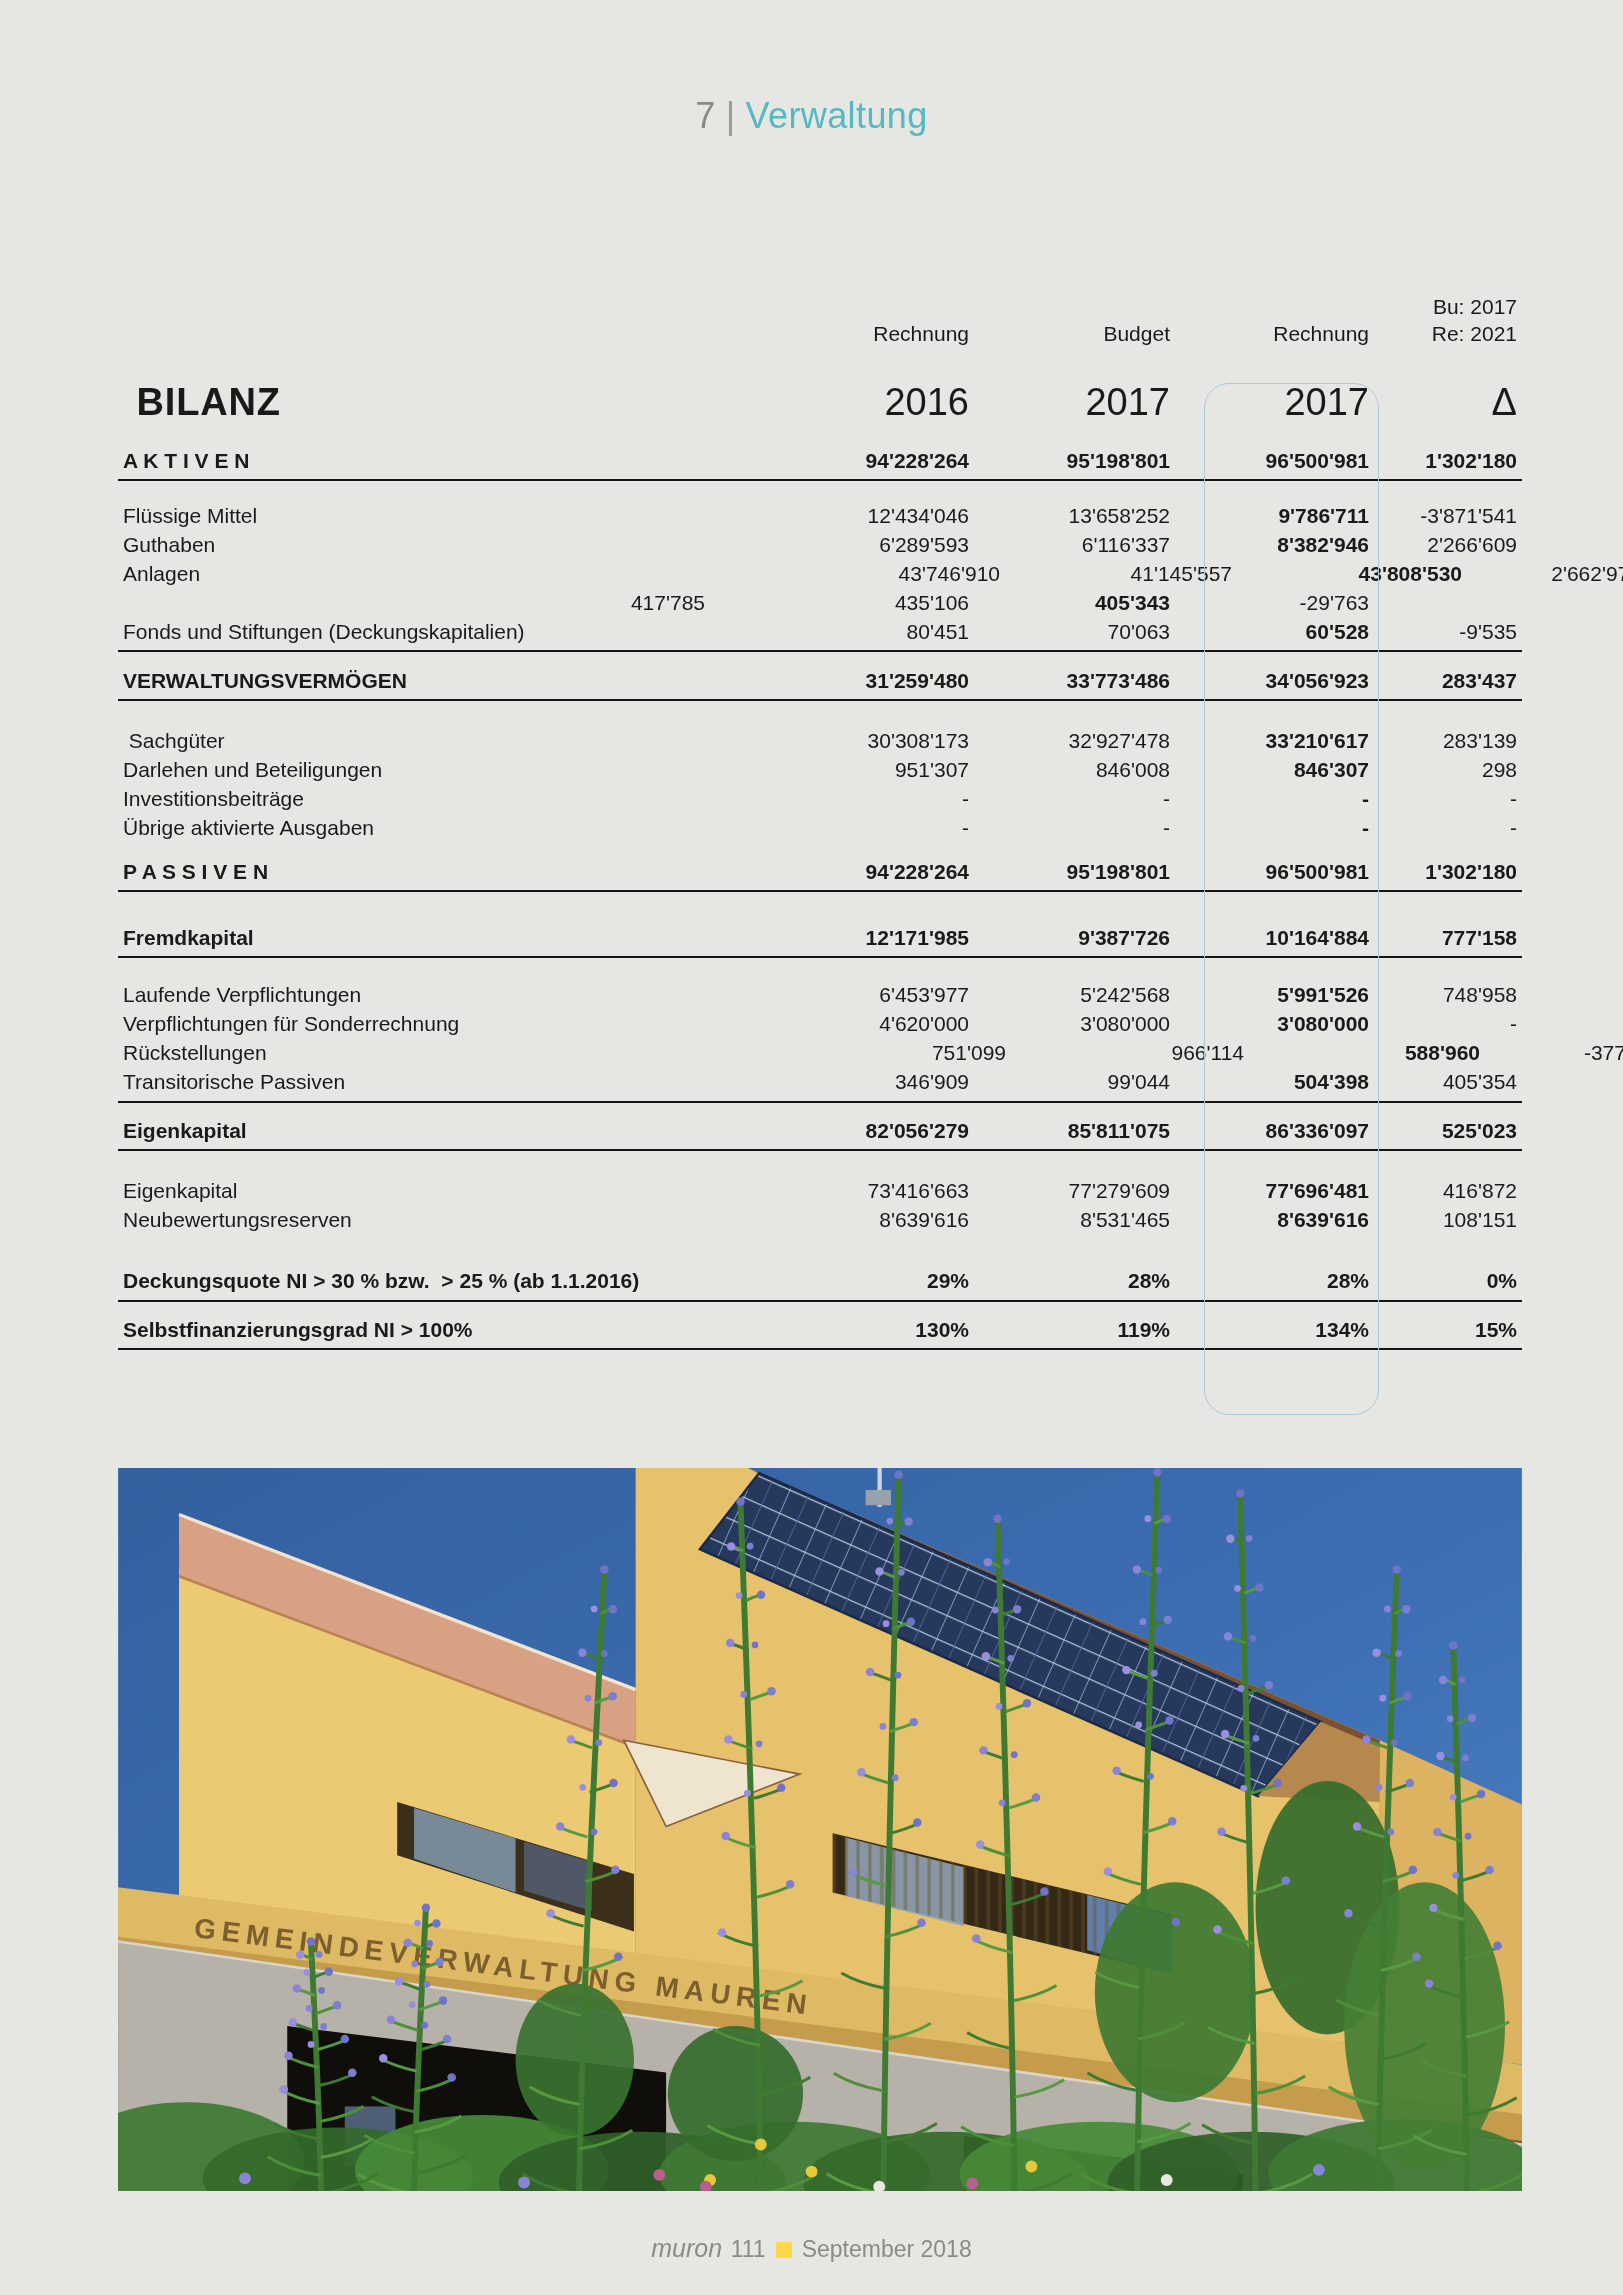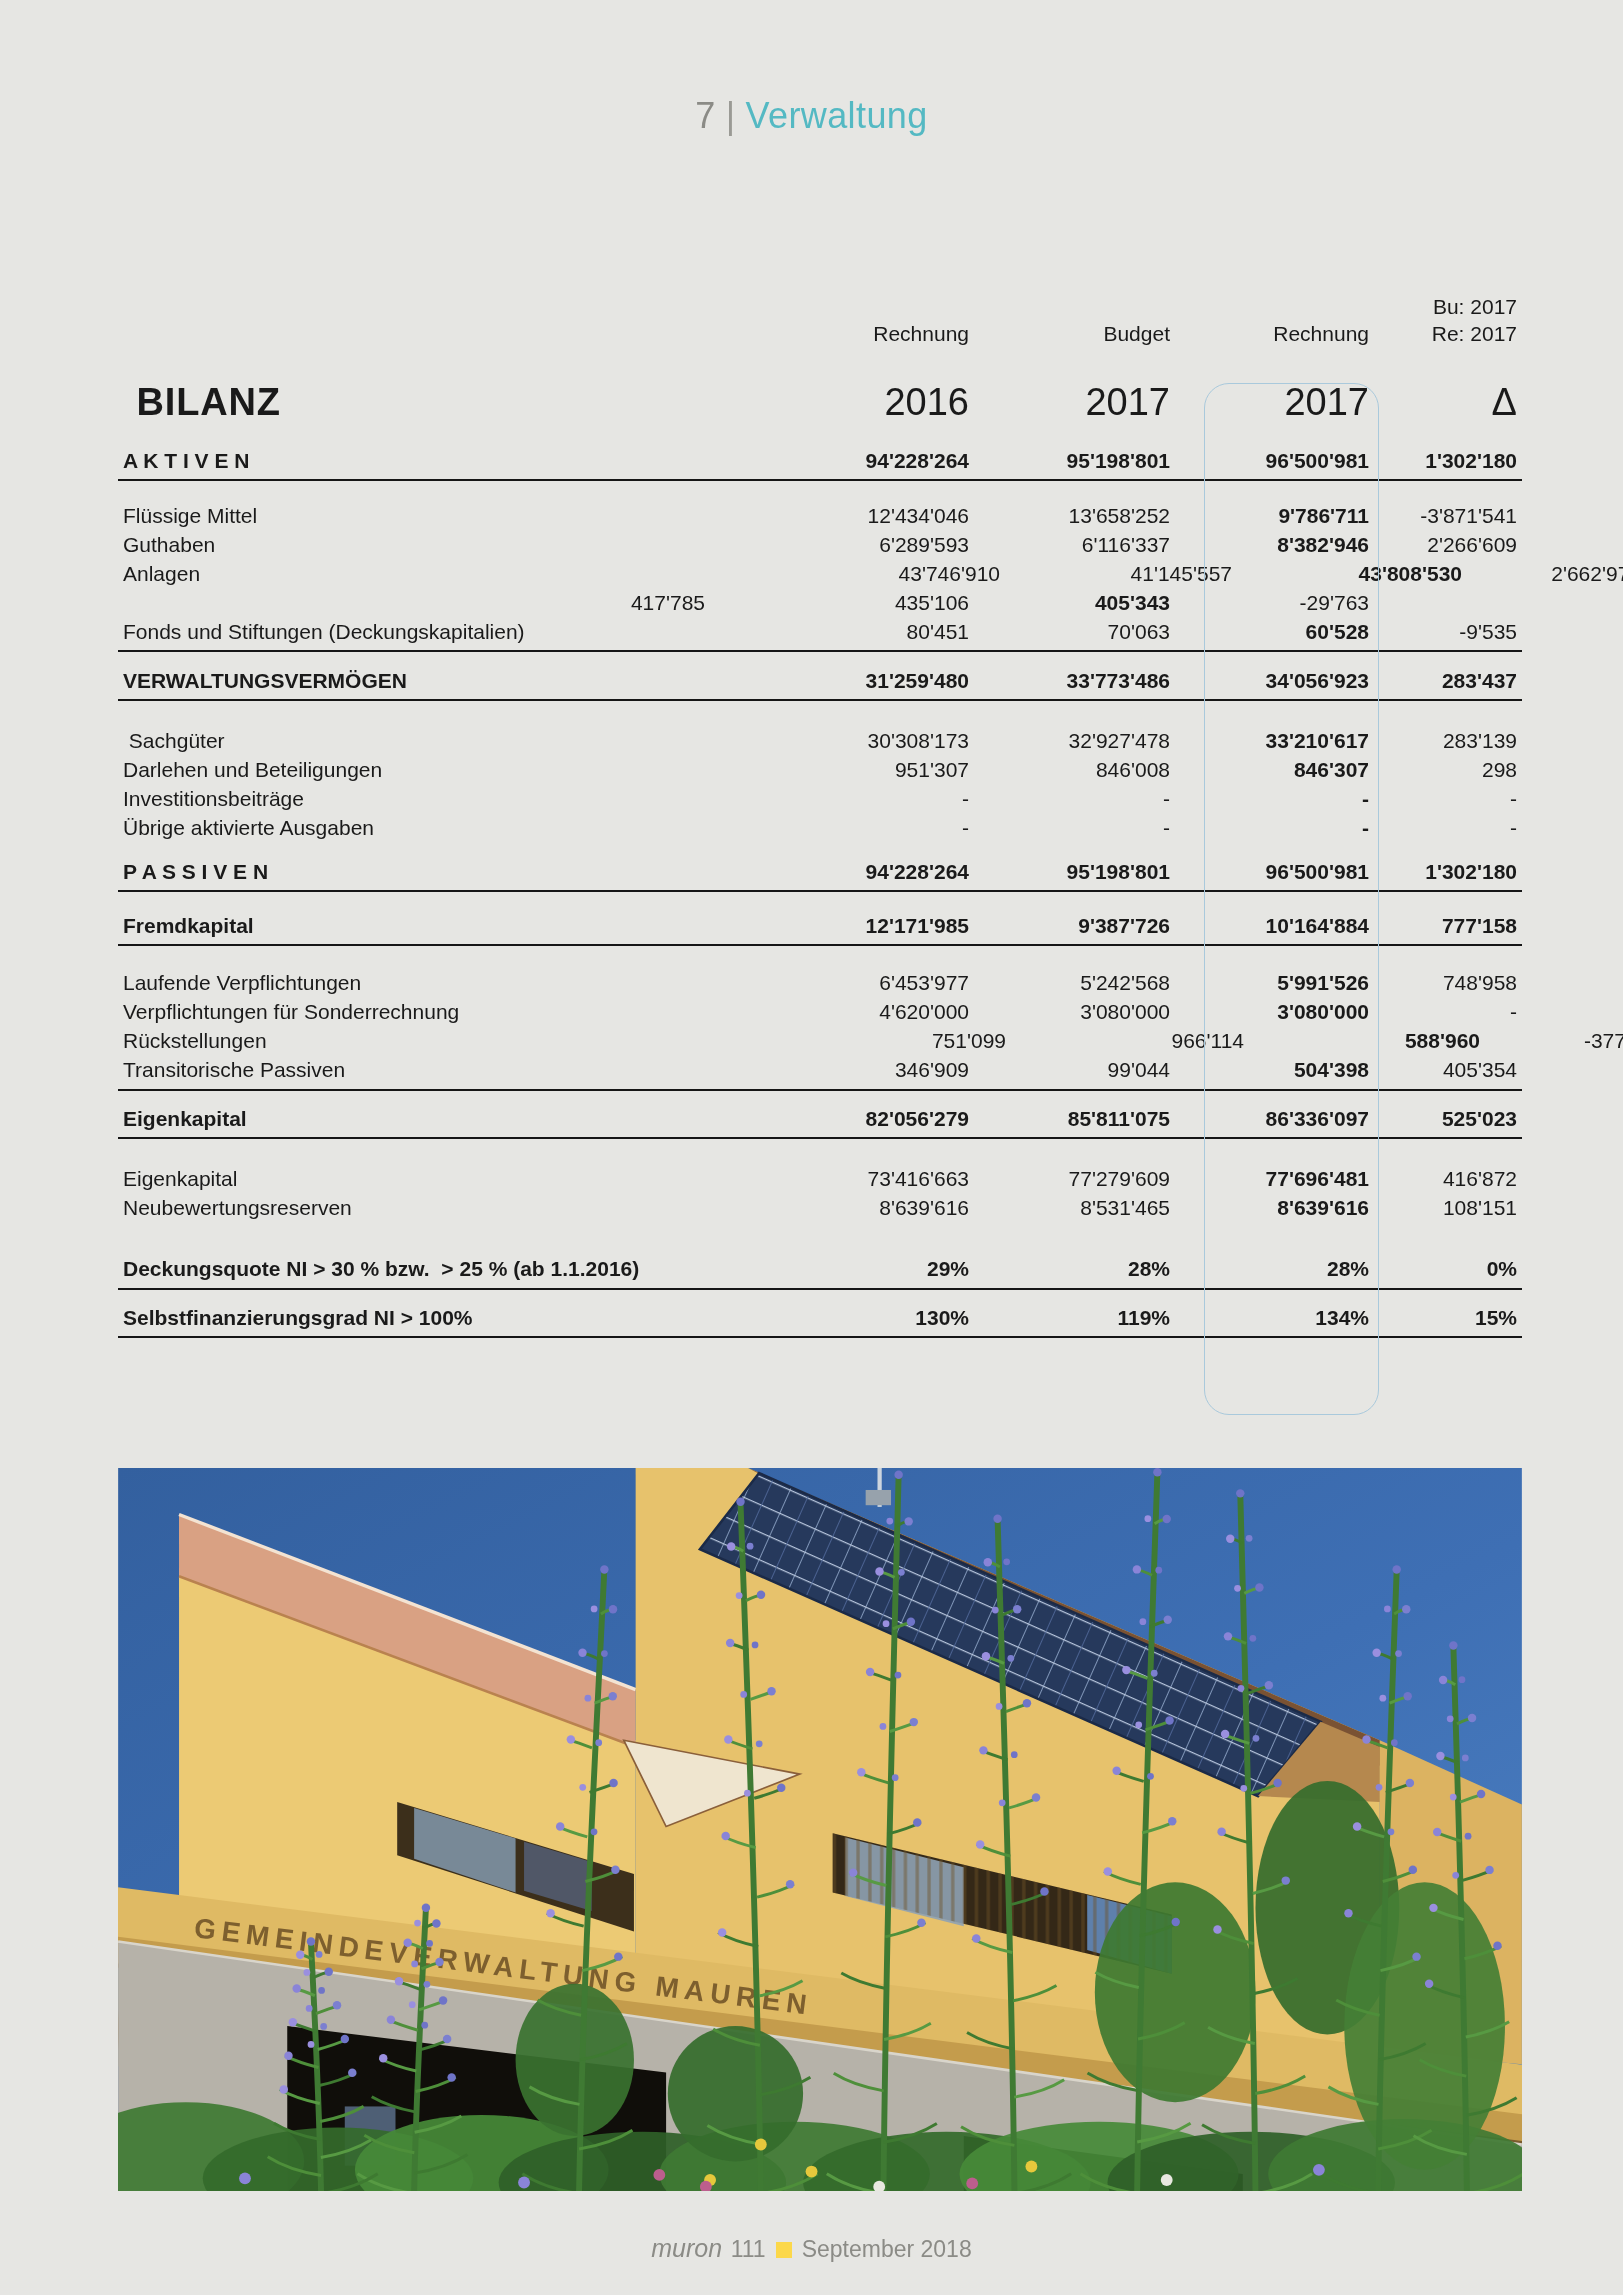--- a/index.html
+++ b/index.html
@@ -49,21 +49,21 @@
 
 <div class="table-wrap">
 
   <div class="cols grid5">
     <div class="h"></div>
     <div class="h">Rechnung</div>
     <div class="h">Budget</div>
     <div class="h">Rechnung</div>
     <div class="h">
       <div>Bu: 2017</div>
-      <div>Re: 2017</div>
+      <div>Re: 2021</div>
     </div>
   </div>
 
   <div class="bilanz grid5">
     <div class="title">BILANZ</div>
     <div class="yr">2016</div>
     <div class="yr">2017</div>
     <div class="yr">2017</div>
     <div class="yr">Δ</div>
   </div>
@@ -145,21 +145,21 @@
         <div class="num c3">-</div>
         <div class="num c4">-</div>
       </div>
       <div class="trow grid5 section rule" style="margin-top: 15px;">
         <div class="lbl">P A S S I V E N</div>
         <div class="num c1">94'228'264</div>
         <div class="num c2">95'198'801</div>
         <div class="num c3">96'500'981</div>
         <div class="num c4">1'302'180</div>
       </div>
-      <div class="trow grid5 section rule" style="margin-top: 19px;">
+      <div class="trow grid5 section rule" style="margin-top: 31px;">
         <div class="lbl">Fremdkapital</div>
         <div class="num c1">12'171'985</div>
         <div class="num c2">9'387'726</div>
         <div class="num c3">10'164'884</div>
         <div class="num c4">777'158</div>
       </div>
       <div class="trow grid5 item" style="margin-top: 22px;">
         <div class="lbl">Laufende Verpflichtungen</div>
         <div class="num c1">6'453'977</div>
         <div class="num c2">5'242'568</div>

